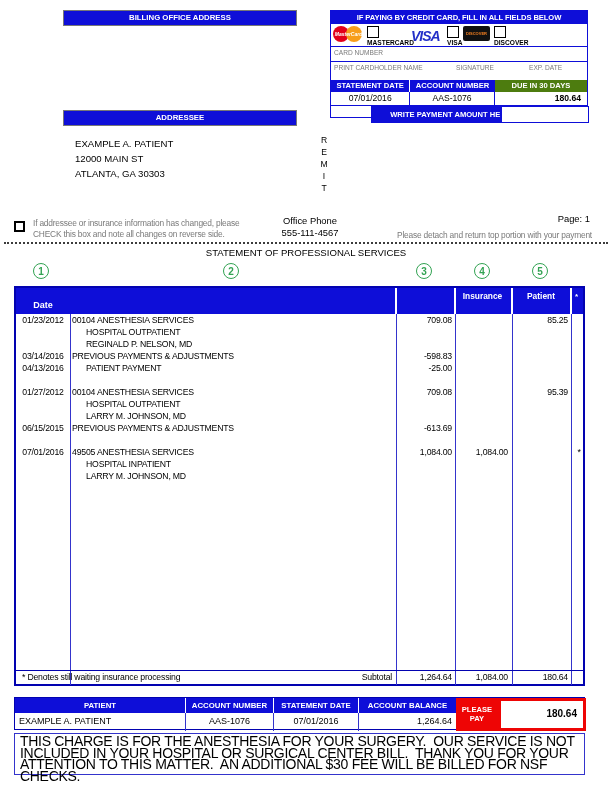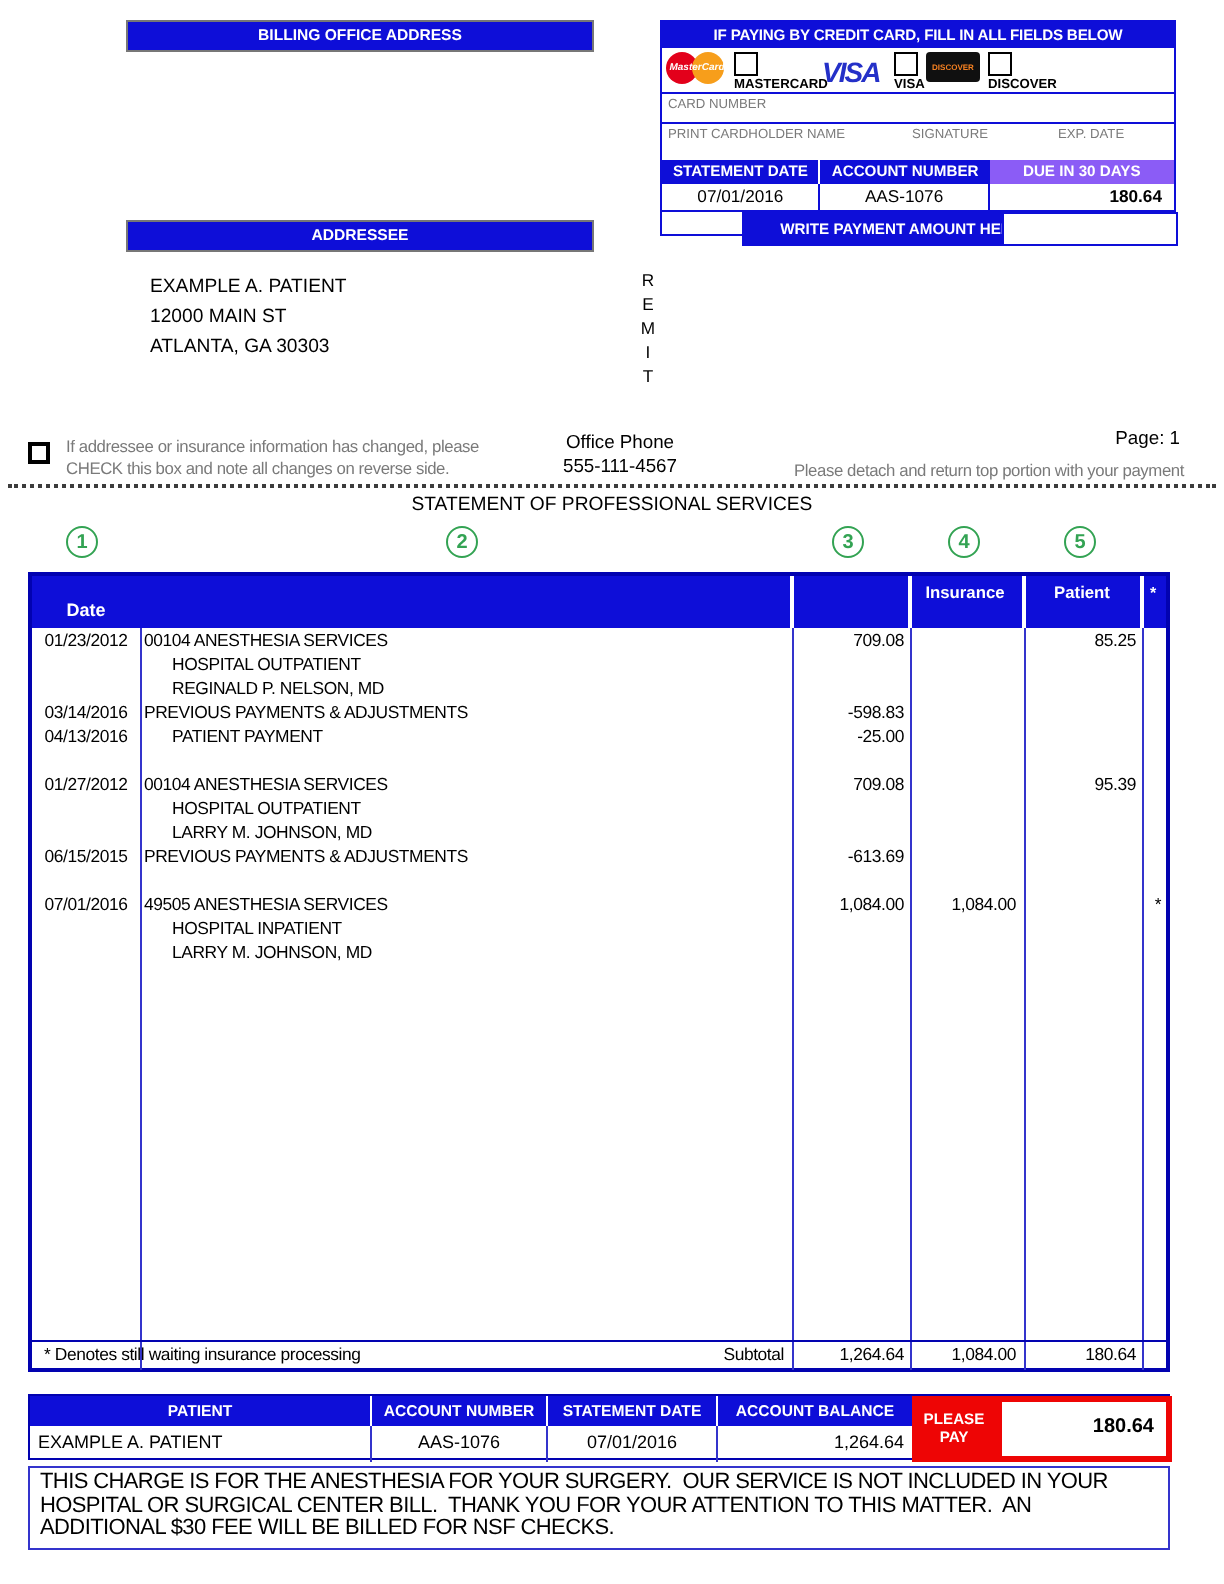--- a/index.html
+++ b/index.html
@@ -23,21 +23,21 @@
              color:#2430c8;letter-spacing:-1px;}
   .disc-logo{left:132px;top:2px;width:27px;height:15px;background:#101010;border-radius:2px;
              color:#f68121;font-size:4px;font-weight:bold;text-align:center;line-height:15px;}
   .cc-cardnum{left:0;top:35px;width:100%;height:15px;border-top:1px solid #0e0ed8;}
   .cc-sigrow{left:0;top:50px;width:100%;height:19px;border-top:1px solid #0e0ed8;}
   .field-lbl{position:absolute;top:2px;font-size:6.6px;color:#7a7a7a;white-space:nowrap;}
   .stmt-hdr{left:0;top:69px;width:100%;height:12px;display:flex;}
   .stmt-hdr > div{height:12px;font-size:7.6px;line-height:12px;font-weight:bold;color:#fff;text-align:center;box-sizing:border-box;}
   .sh-c1{width:80px;background:#0e0ed8;border-right:1px solid #fff;}
   .sh-c2{width:85px;background:#0e0ed8;}
-  .sh-c3{width:93px;background:#8b5cf6;}
+  .sh-c3{width:93px;background:#4d7c0f;}
   .stmt-val{left:0;top:81px;width:100%;height:14px;display:flex;border-bottom:1px solid #0e0ed8;}
   .stmt-val > div{height:14px;font-size:8.6px;line-height:13px;text-align:center;box-sizing:border-box;border-right:1px solid #0e0ed8;}
   .sv-c1{width:80px;}
   .sv-c2{width:85px;}
   .sv-c3{width:93px;border-right:none !important;font-weight:bold;text-align:right !important;padding-right:6px;}
   .write-row{left:0;top:95px;width:100%;height:17px;}
   .write-bar{left:0;top:0;width:170px;height:17px;font-size:7.6px;line-height:17px;margin-left:40px;}
   .write-arrow{font-size:8px;font-weight:bold;margin-left:6px;}
   .write-box{left:170px;top:0;width:88px;height:17px;background:#fff;border:1px solid #0e0ed8;}
   
@@ -86,21 +86,21 @@
   .sv-pat{left:0;width:170px;padding-left:4px;}
   .sv-acct{left:170px;width:88px;text-align:center;border-left:1px solid #3434cc;}
   .sv-date{left:258px;width:85px;text-align:center;border-left:1px solid #3434cc;}
   .sv-bal{left:343px;width:98px;text-align:right;padding-right:4px;border-left:1px solid #3434cc;}
   .please-pay{left:441px;top:0;width:42px;height:33px;background:#ee0505;color:#fff;font-weight:bold;
               font-size:7.6px;line-height:9px;text-align:center;padding-top:7px;}
   .pay-box{left:483px;top:0;width:88px;height:33px;background:#fff;border:3px solid #ee0505;
            font-size:10px;font-weight:bold;text-align:right;line-height:26px;padding-right:6px;}
   
   .msg-box{left:14px;top:733px;width:571px;height:42px;border:1px solid #3434cc;background:#fff;
-           font-size:11px;line-height:11.5px;letter-spacing:-0.3px;padding:2px 5px;white-space:pre-wrap;}
+           font-size:14px;line-height:11.5px;letter-spacing:-0.3px;padding:2px 5px;white-space:pre-wrap;}
   
   .bill-bar{left:63px;top:10px;width:234px;height:16px;font-size:7.8px;line-height:14px;border:1px solid #777;}
   .addr-bar{left:63px;top:110px;width:234px;height:16px;font-size:7.8px;line-height:14px;border:1px solid #777;}
   .addr-blk{left:75px;top:136px;font-size:9.6px;line-height:15px;}
   .remit{left:317px;top:134px;width:14px;text-align:center;font-size:8.6px;line-height:12px;}
   .remit span{display:block;}
 </style>
 </head>
 <body>
 

